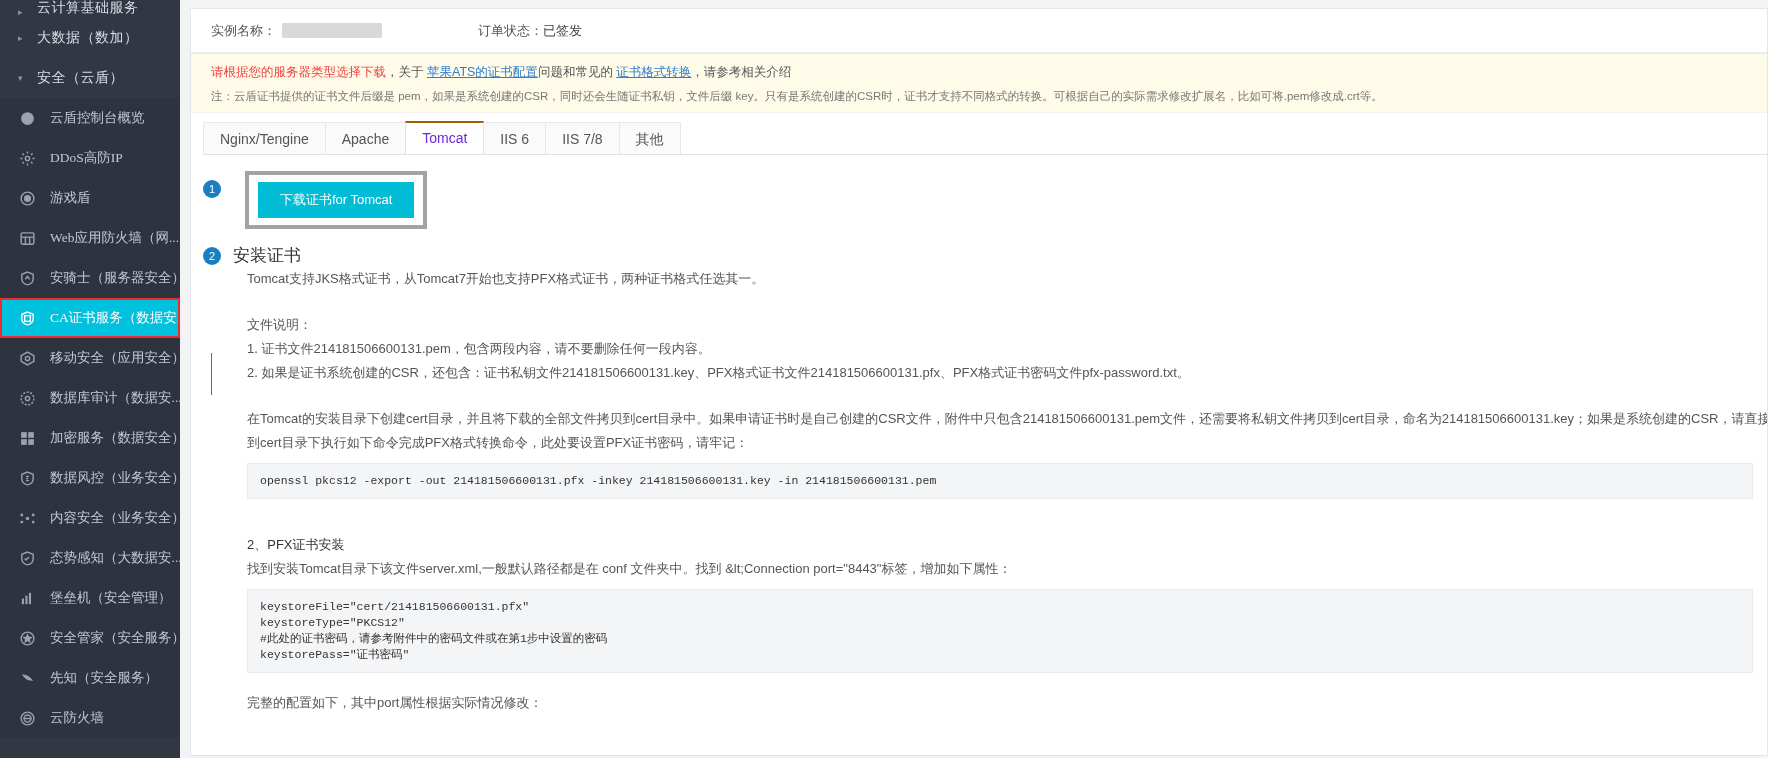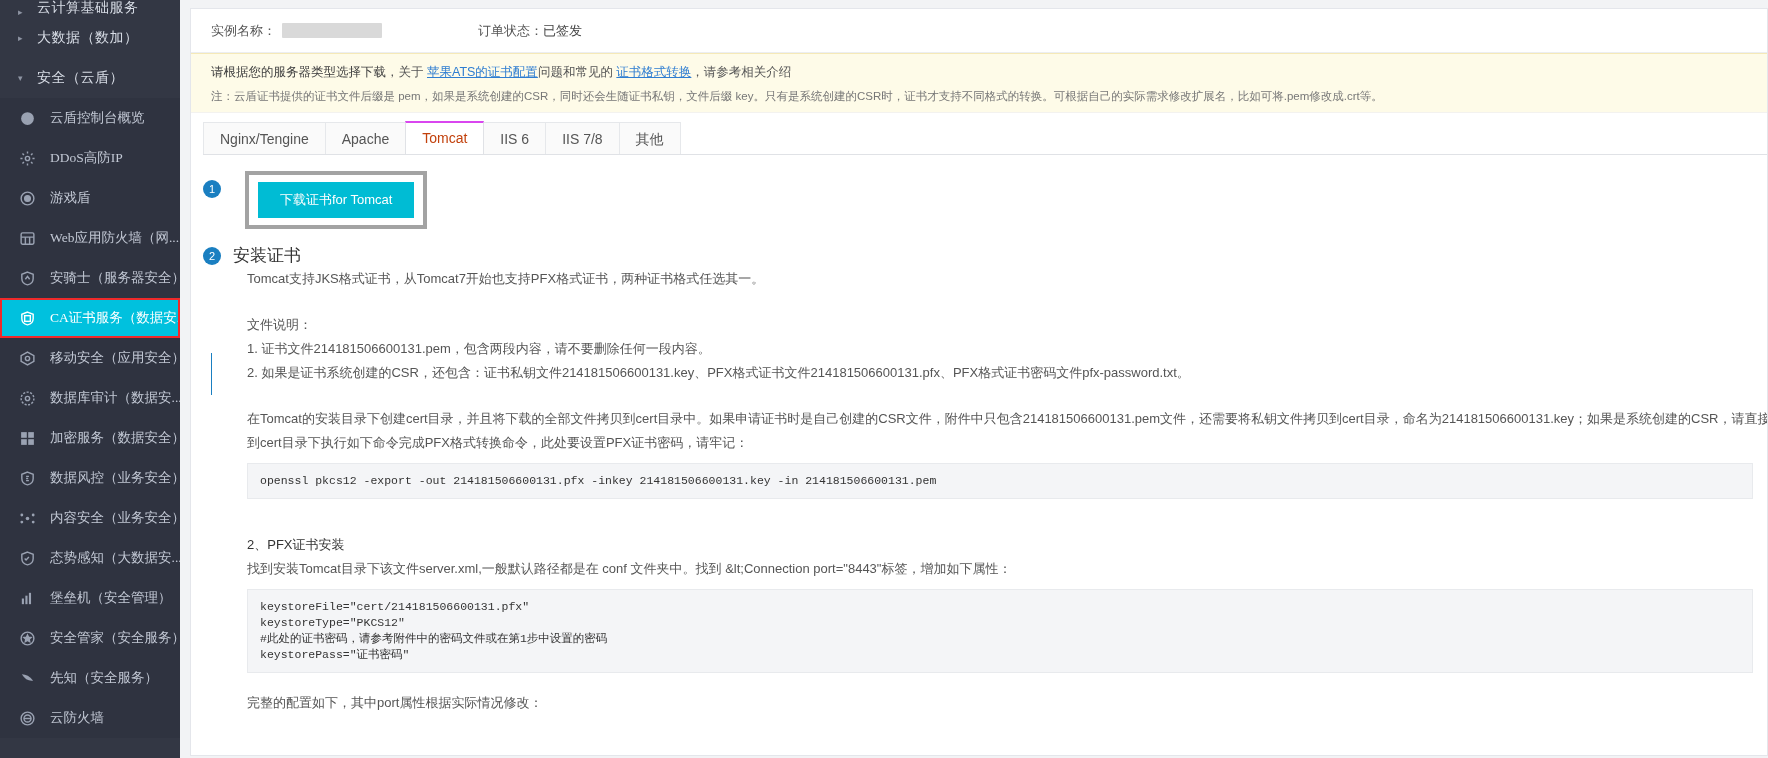--- a/index.html
+++ b/index.html
@@ -85,21 +85,21 @@
   }
   .inst-gap { width: 90px; }
 
   .notice {
     background: #fefbe8;
     border-top: 1px solid #f5e9b8;
     border-bottom: 1px solid #f3f2ef;
     padding: 9px 20px 7px 20px;
   }
   .notice-line1 { font-size: 12.5px; color: #555; line-height: 18px; }
-  .notice-line1 .hl { color: #404040; }
+  .notice-line1 .hl { color: #ef4444; }
   .notice-line1 .lk { color: #2e7dd1; }
   .notice-line2 {
     font-size: 11.5px; color: #777; line-height: 18px;
     margin-top: 6px; white-space: nowrap;
   }
 
   .tabs {
     display: flex; align-items: flex-end;
     height: 34px;
     margin: 8px 0 0 12px;
@@ -112,22 +112,22 @@
     font-size: 14px; color: #555;
     background: #fafafa;
     border: 1px solid #e6e8eb;
     border-bottom: none;
     margin-right: -1px;
     white-space: nowrap;
     text-align: center;
   }
   .tab.active {
     background: #fff;
-    color: #c2410c;
-    border-top: 2px solid #d946ef;
+    color: #6d28d9;
+    border-top: 2px solid #a16207;
     height: 33px; line-height: 31px;
     position: relative; z-index: 2;
     border-left: 1px solid #e0e2e6;
     border-right: 1px solid #e0e2e6;
   }
 
   .steps { position: relative; padding: 16px 0 0 12px; }
   .step-row { display: flex; align-items: flex-start; position: relative; }
   .bullet {
     width: 18px; height: 18px; min-width: 18px;

